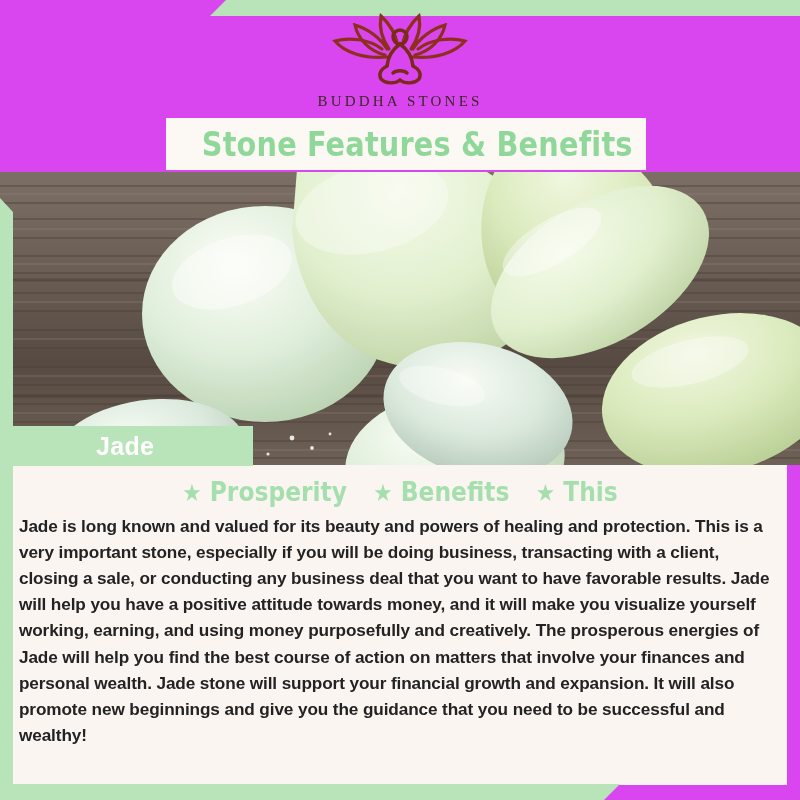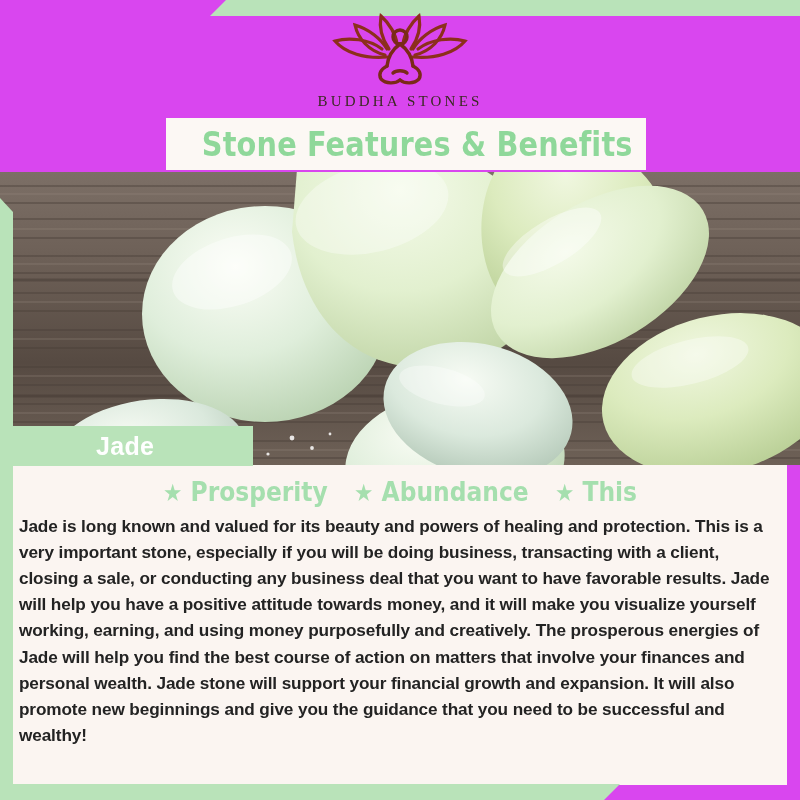--- a/index.html
+++ b/index.html
@@ -246,21 +246,21 @@
   <div class="jade-bar">
     <span>Jade</span>
   </div>
 
   <div class="content">
     <div class="benefits">
       <span class="star">★</span>
       <span>Prosperity</span>
       <span class="gap"></span>
       <span class="star">★</span>
-      <span>Abundance</span>
+      <span>Benefits</span>
       <span class="gap"></span>
       <span class="star">★</span>
       <span>This</span>
     </div>
     <p class="body-text">Jade is long known and valued for its beauty and powers of healing and protection. This is a very important stone, especially if you will be doing business, transacting with a client, closing a sale, or conducting any business deal that you want to have favorable results. Jade will help you have a positive attitude towards money, and it will make you visualize yourself working, earning, and using money purposefully and creatively. The prosperous energies of Jade will help you find the best course of action on matters that involve your finances and personal wealth. Jade stone will support your financial growth and expansion. It will also promote new beginnings and give you the guidance that you need to be successful and wealthy!</p>
   </div>
 
 </div>
 
 </body></html>

